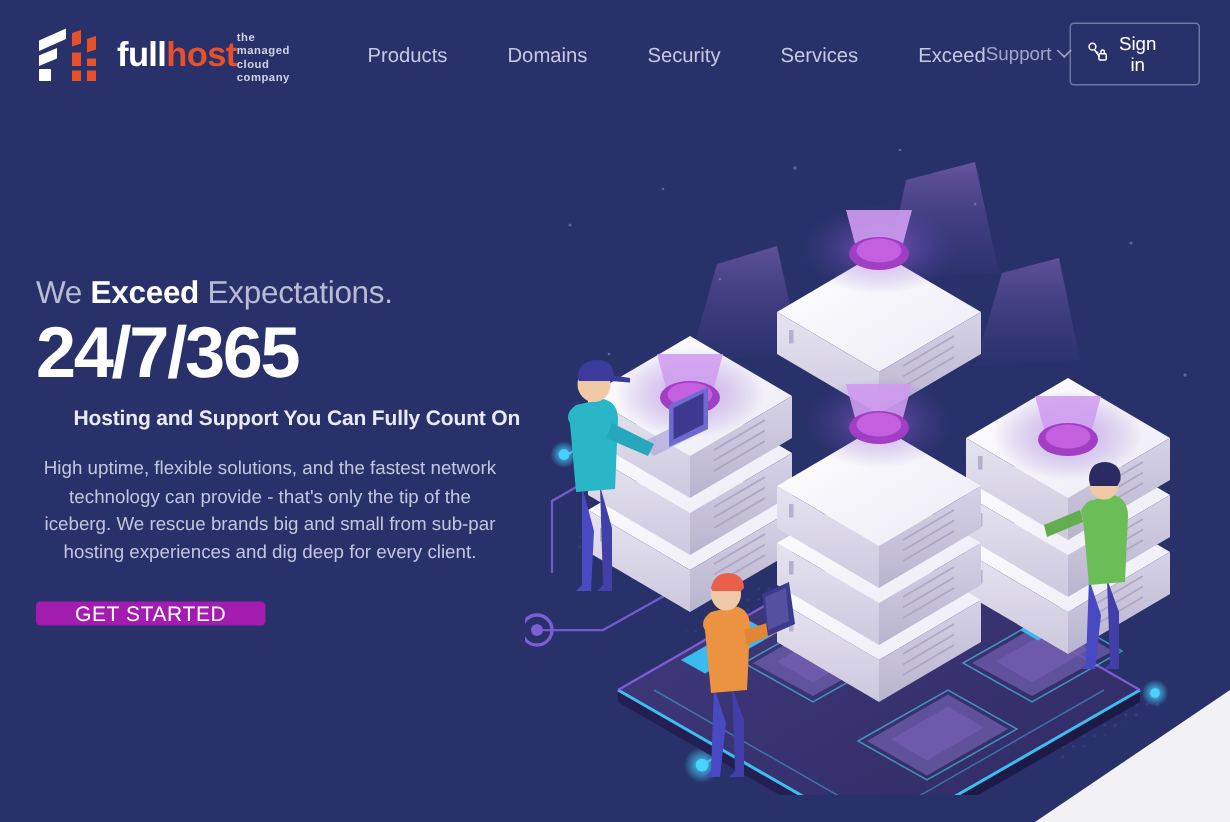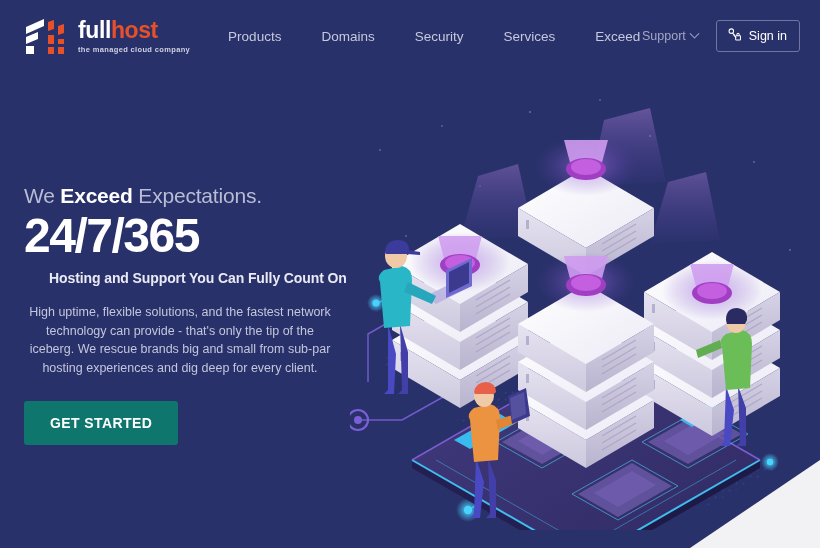--- a/index.html
+++ b/index.html
@@ -36,21 +36,21 @@
     align-items: center;
     z-index: 30;
   }
   .logo-wrap {
     display: flex;
     align-items: center;
     margin-left: 22px;
     height: 40px;
   }
   .logo-mark { position: relative; width: 48px; height: 36px; margin-right: 8px; }
-  .logo-text { display: flex; flex-direction: column; justify-content: center; }
+  .logo-text { display: flex; flex-direction: row; justify-content: center; align-items: center; }
   .logo-word { font-size: 23px; font-weight: bold; line-height: 1; letter-spacing: -0.4px; }
   .logo-full { color: #ffffff; }
   .logo-host { color: #e8502a; }
   .logo-tagline {
     font-size: 7.5px;
     color: #cfd2e4;
     letter-spacing: 0.35px;
     margin-top: 3px;
     font-weight: bold;
   }
@@ -66,41 +66,41 @@
     font-size: 13.5px;
     text-decoration: none;
     white-space: nowrap;
     cursor: pointer;
   }
   .header-right {
     margin-left: auto;
     margin-right: 20px;
     display: flex;
     align-items: center;
-    gap: 18px;
+    gap: 0;
   }
   .support-link {
     color: #a3a7c4;
     font-size: 12.5px;
     display: flex;
     align-items: center;
     gap: 5px;
     cursor: pointer;
   }
   .chev {
     display: inline-block;
     width: 7px; height: 7px;
     border-right: 1.3px solid #a3a7c4;
     border-bottom: 1.3px solid #a3a7c4;
     transform: rotate(45deg) translate(-2px,-2px);
   }
   .signin-btn {
     border: 1px solid #6f76a3;
     border-radius: 3px;
-    padding: 6px 12px 6px 10px;
+    padding: 6px 28px 6px 10px;
     color: #ffffff;
     font-size: 12.5px;
     display: flex;
     align-items: center;
     gap: 7px;
     background: transparent;
     cursor: pointer;
     font-family: "Liberation Sans", sans-serif;
   }
 
@@ -140,26 +140,26 @@
     font-size: 12.5px;
     color: #c3c6dc;
     line-height: 1.48;
     margin-top: 17px;
     width: 312px;
     text-align: center;
   }
   .cta {
     display: inline-block;
     margin-top: 24px;
-    background: #0f766e;
+    background: #a21caf;
     color: #ffffff;
     font-size: 14px;
-    font-weight: bold;
+    font-weight: normal;
     letter-spacing: 0.4px;
-    padding: 14px 26px;
+    padding: 0 26px;
     border: none;
     border-radius: 3px;
     cursor: pointer;
     font-family: "Liberation Sans", sans-serif;
   }
 
   
   .illus {
     position: absolute;
     left: 350px;

